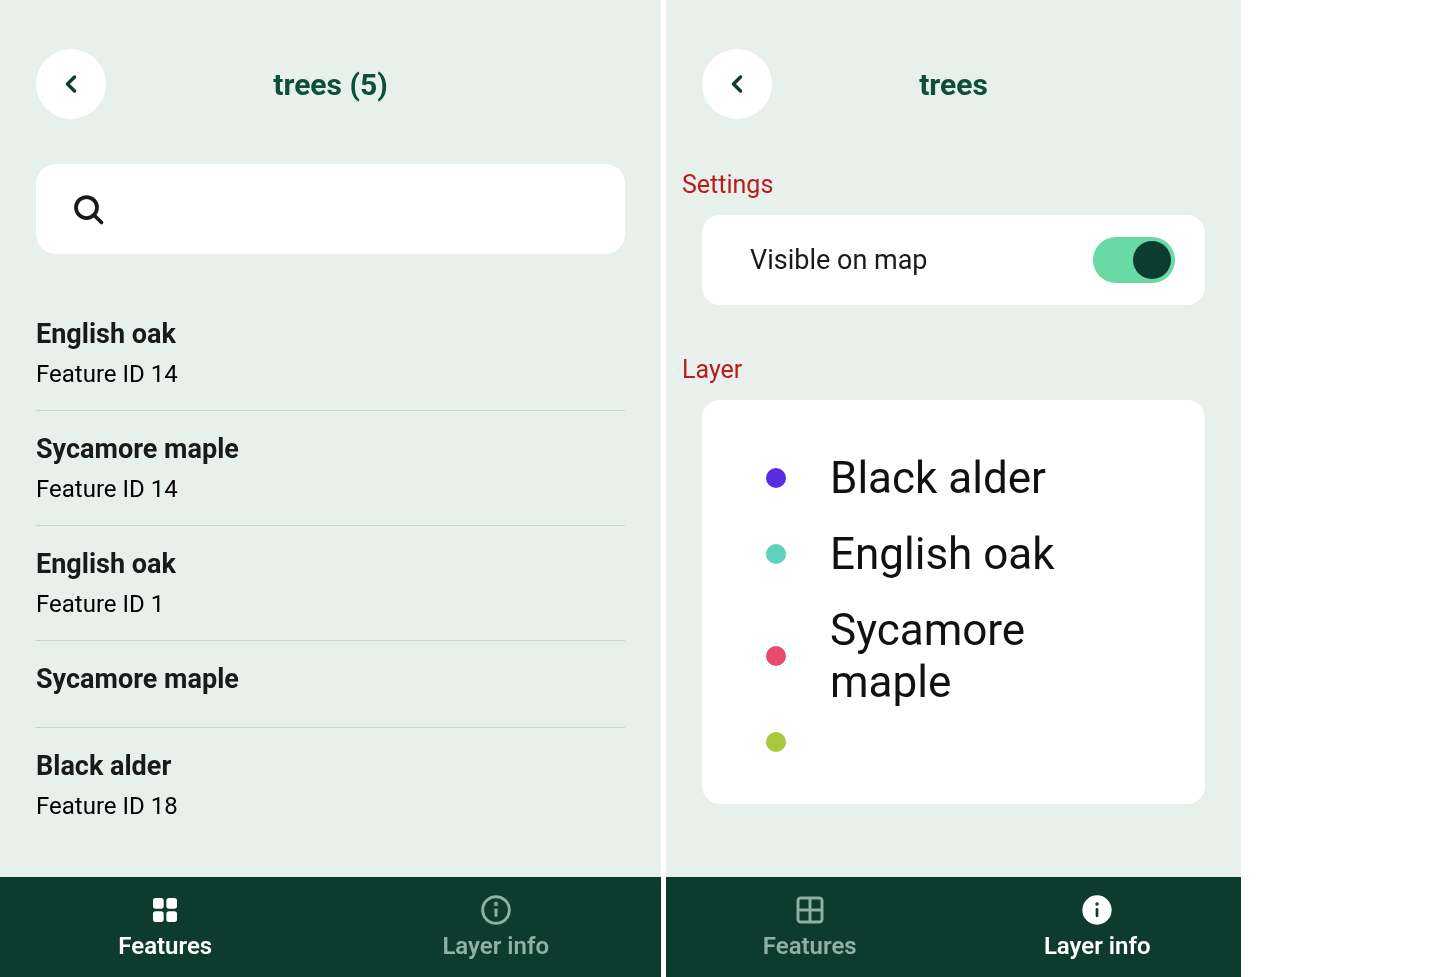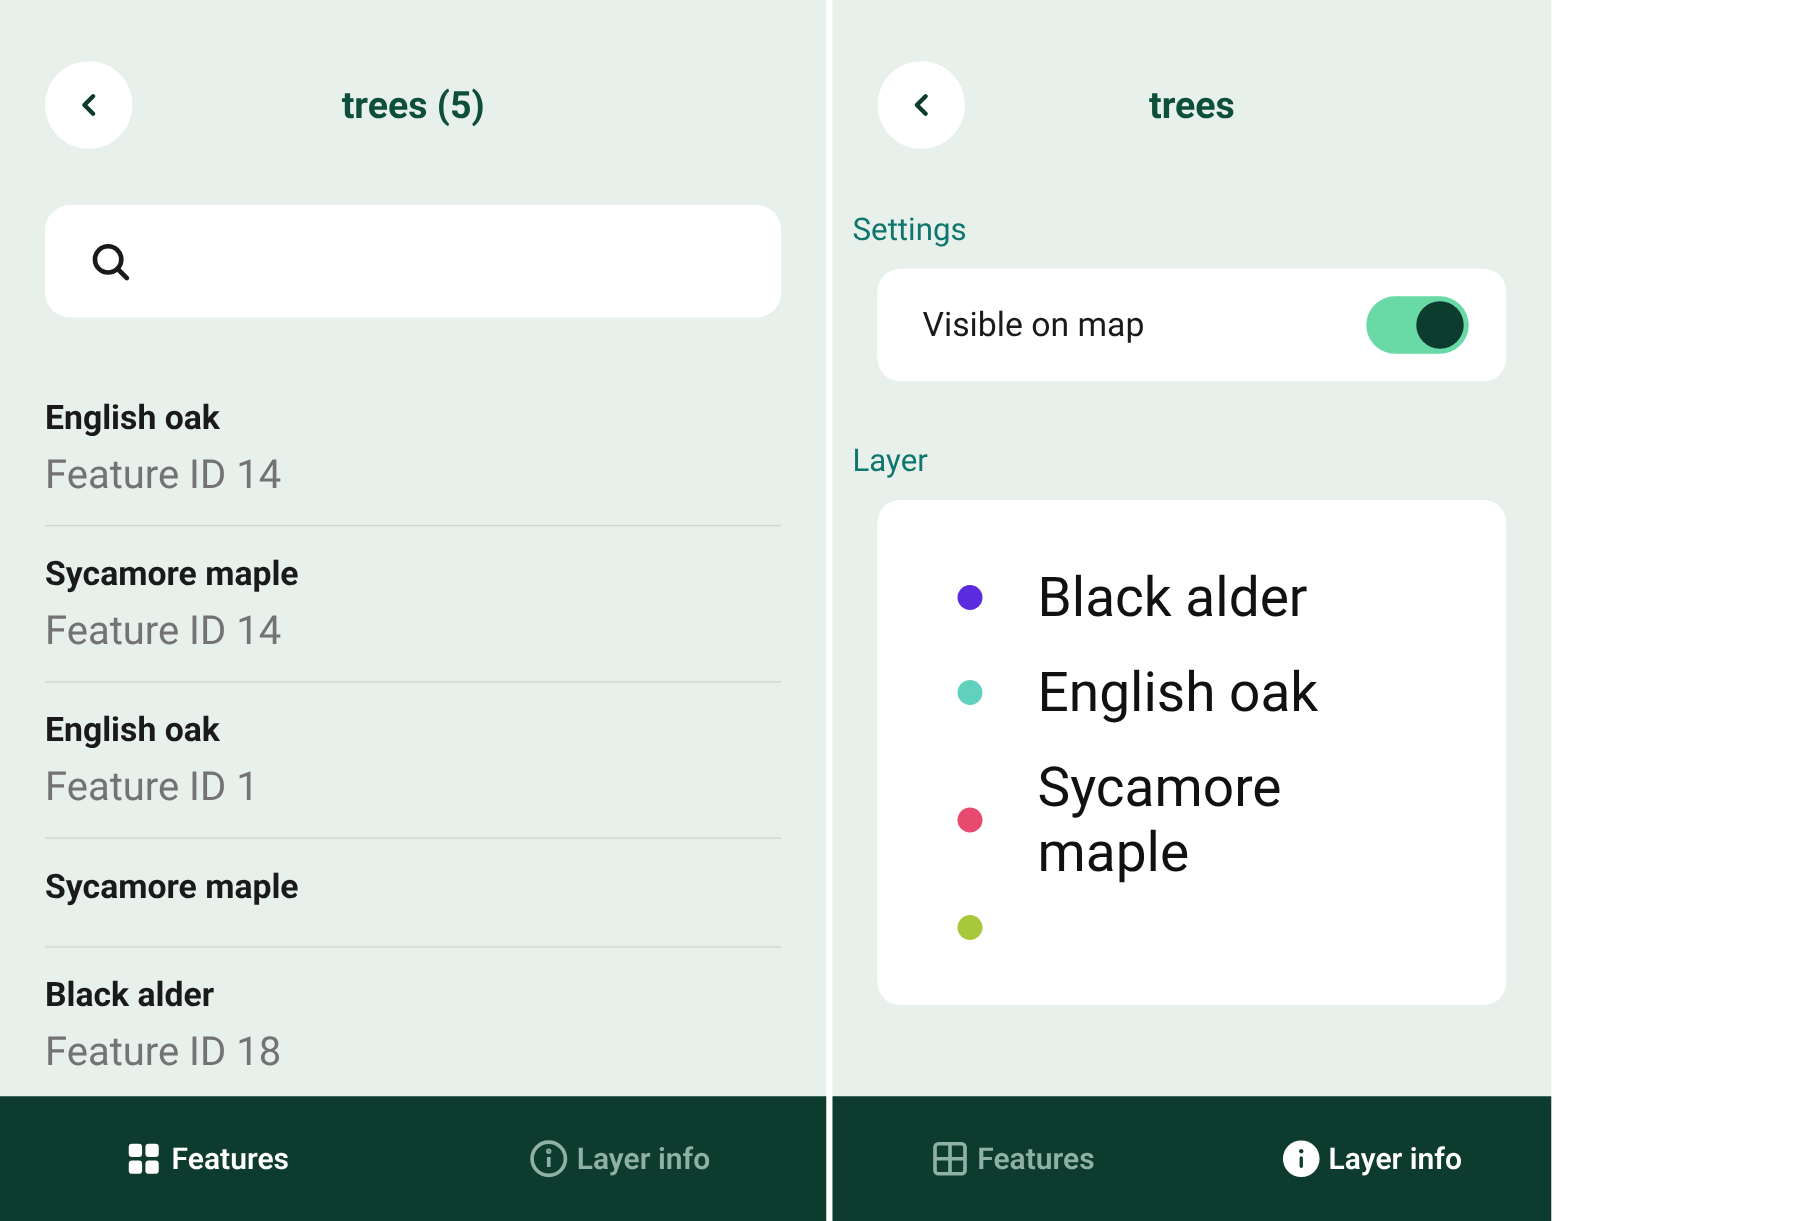--- a/index.html
+++ b/index.html
@@ -68,39 +68,39 @@
     border-bottom: 1px solid #c9d5cf;
   }
   .list-item:last-child { border-bottom: none; }
   .li-title {
     font-size: 27px;
     font-weight: 700;
     color: #1a1a1a;
     margin-bottom: 10px;
   }
   .li-sub {
-    font-size: 32px;
-    color: #737373;
+    font-size: 24px;
+    color: #000000;
   }
 
   .section-label {
     font-size: 25px;
-    color: #0f766e;
+    color: #b91c1c;
     padding: 50px 36px 16px 16px;
   }
   .card {
     margin: 0 36px;
     background: #fff;
     border-radius: 18px;
   }
   .toggle-row {
     display: flex;
     align-items: center;
     justify-content: space-between;
-    padding: 22px 30px 22px 36px;
+    padding: 22px 30px 22px 48px;
   }
   .toggle-row-label {
     font-size: 27px;
     color: #1a1a1a;
   }
   .toggle {
     width: 82px; height: 46px;
     background: #69d9a5;
     border-radius: 23px;
     position: relative;
@@ -138,21 +138,21 @@
 
   .bottom-nav {
     height: 100px;
     background: #0d3b2e;
     display: flex;
     margin-top: auto;
   }
   .nav-item {
     flex: 1;
     display: flex;
-    flex-direction: row;
+    flex-direction: column;
     align-items: center;
     justify-content: center;
     gap: 6px;
     cursor: pointer;
   }
   .nav-item svg { width: 32px; height: 32px; }
   .nav-label {
     font-size: 24px;
     font-weight: 600;
   }

